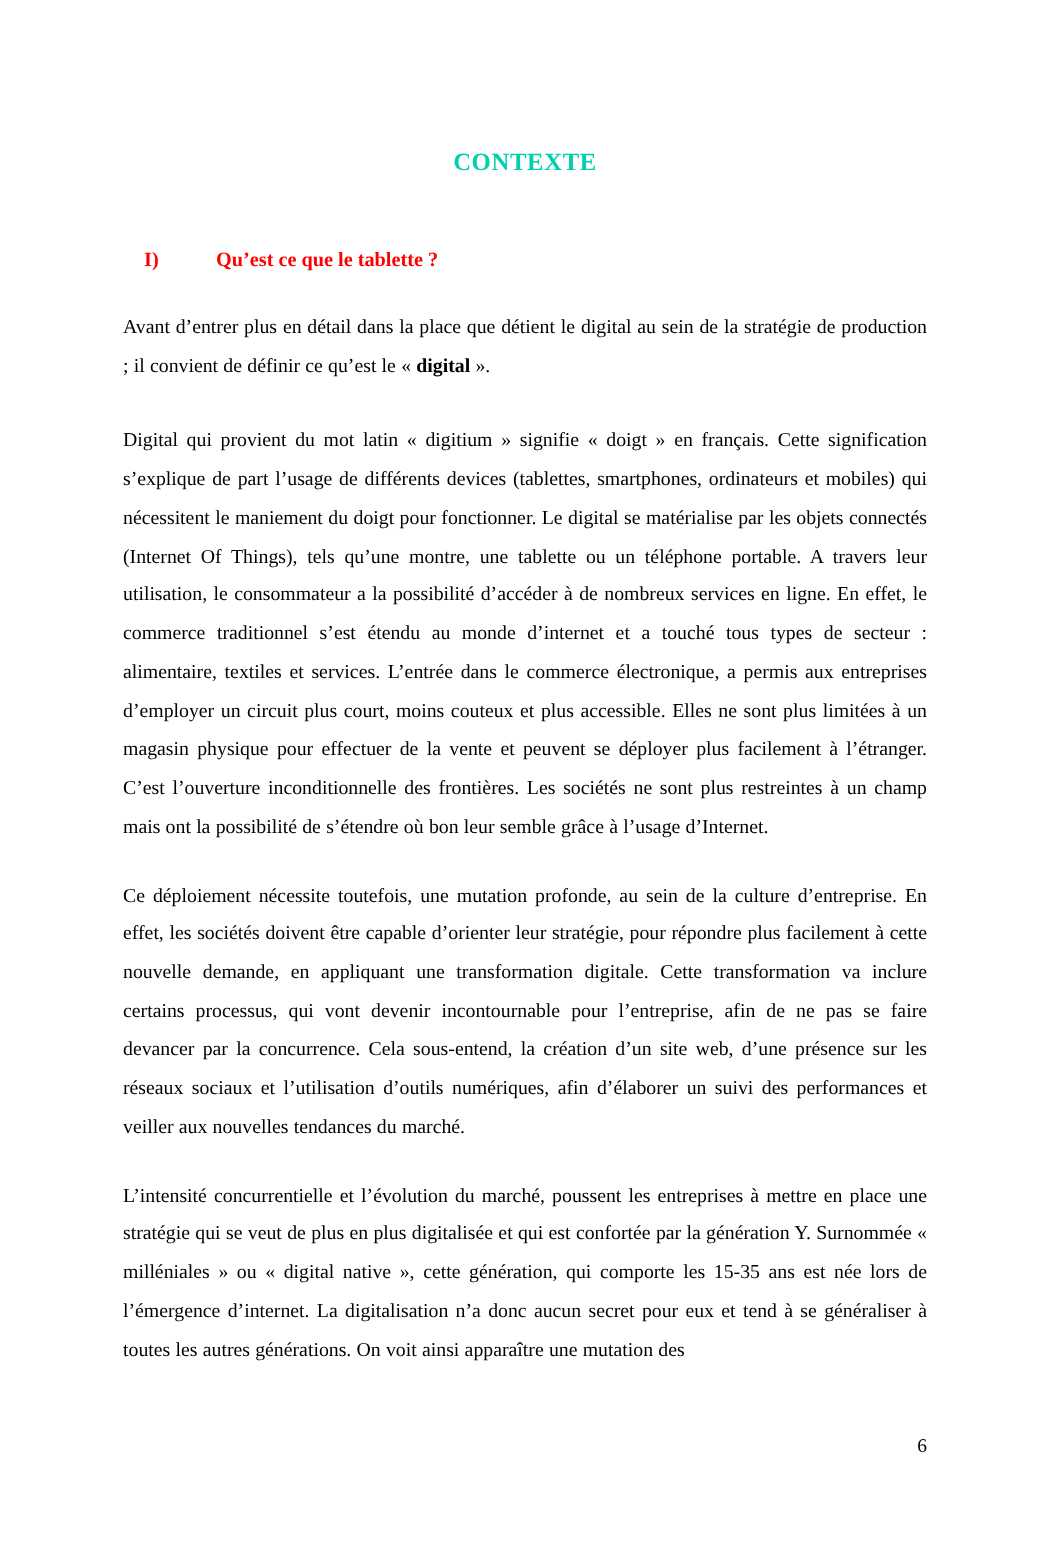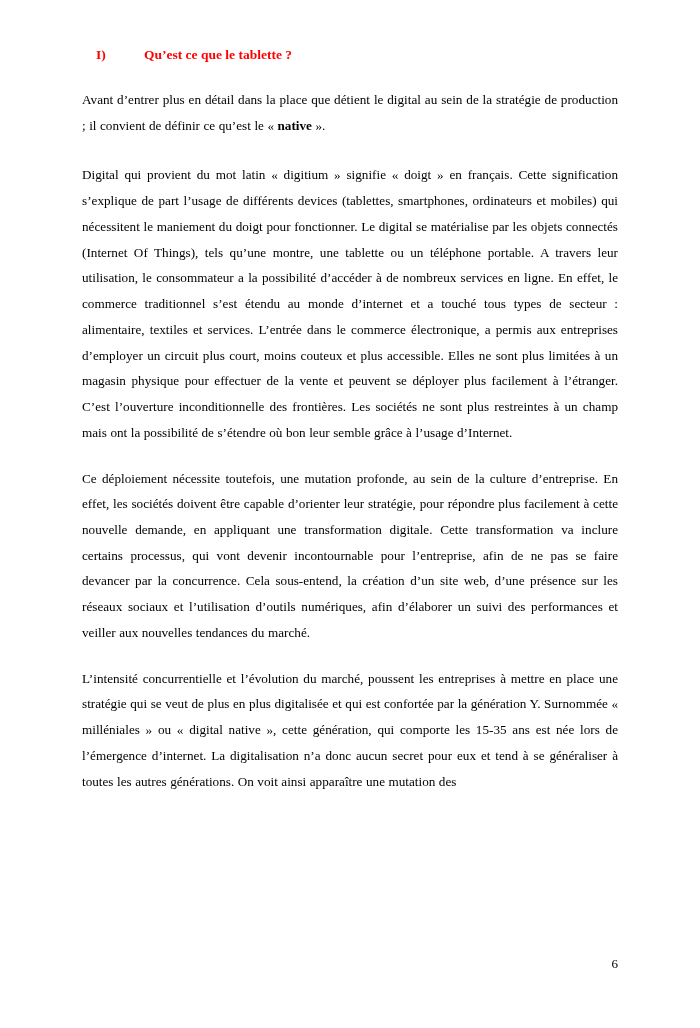--- a/index.html
+++ b/index.html
@@ -67,27 +67,28 @@
     right: 82px;
     bottom: 56px;
     font-size: 13px;
   }
 </style>
 </head>
 <body>
 
 <div class="page">
 
+  <h1 class="doc-title">CONTEXTE</h1>
 
   <div class="section-heading">
     <span class="num">I)</span>
     <span>Qu’est ce que le tablette ?</span>
   </div>
 
-  <p class="body-par"><span>Avant d’entrer plus en détail dans la place que détient le digital au sein de la stratégie de production ; il convient de définir ce qu’est le « </span><span class="bold-inline">native</span><span> ».</span></p>
+  <p class="body-par"><span>Avant d’entrer plus en détail dans la place que détient le digital au sein de la stratégie de production ; il convient de définir ce qu’est le « </span><span class="bold-inline">digital</span><span> ».</span></p>
 
   <p class="body-par">Digital qui provient du mot latin « digitium » signifie « doigt » en français. Cette signification s’explique de part l’usage de différents devices (tablettes, smartphones, ordinateurs et mobiles) qui nécessitent le maniement du doigt pour fonctionner. Le digital se matérialise par les objets connectés (Internet Of Things), tels qu’une montre, une tablette ou un téléphone portable. A travers leur utilisation, le consommateur a la possibilité d’accéder à de nombreux services en ligne. En effet, le commerce traditionnel s’est étendu au monde d’internet et a touché tous types de secteur : alimentaire, textiles et services. L’entrée dans le commerce électronique, a permis aux entreprises d’employer un circuit plus court, moins couteux et plus accessible. Elles ne sont plus limitées à un magasin physique pour effectuer de la vente et peuvent se déployer plus facilement à l’étranger. C’est l’ouverture inconditionnelle des frontières. Les sociétés ne sont plus restreintes à un champ mais ont la possibilité de s’étendre où bon leur semble grâce à l’usage d’Internet.</p>
 
   <p class="body-par tight">Ce déploiement nécessite toutefois, une mutation profonde, au sein de la culture d’entreprise. En effet, les sociétés doivent être capable d’orienter leur stratégie, pour répondre plus facilement à cette nouvelle demande, en appliquant une transformation digitale. Cette transformation va inclure certains processus, qui vont devenir incontournable pour l’entreprise, afin de ne pas se faire devancer par la concurrence. Cela sous-entend, la création d’un site web, d’une présence sur les réseaux sociaux et l’utilisation d’outils numériques, afin d’élaborer un suivi des performances et veiller aux nouvelles tendances du marché.</p>
 
   <p class="body-par tight">L’intensité concurrentielle et l’évolution du marché, poussent les entreprises à mettre en place une stratégie qui se veut de plus en plus digitalisée et qui est confortée par la génération Y. Surnommée « milléniales » ou « digital native », cette génération, qui comporte les 15-35 ans est née lors de l’émergence d’internet. La digitalisation n’a donc aucun secret pour eux et tend à se généraliser à toutes les autres générations. On voit ainsi apparaître une mutation des</p>
 
   <div class="page-number">6</div>
 
 </div>

